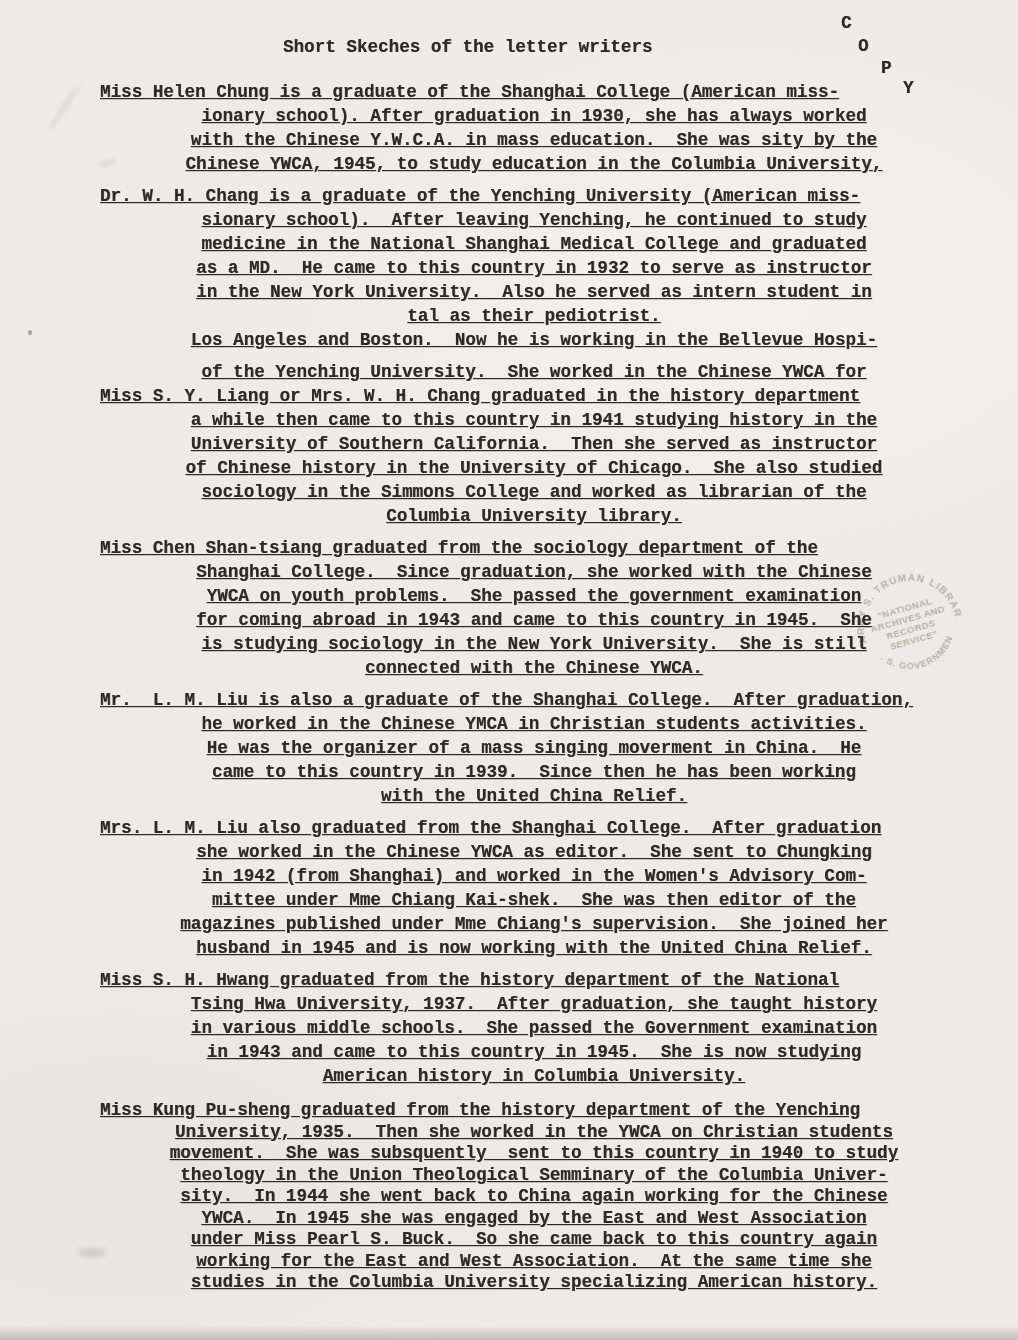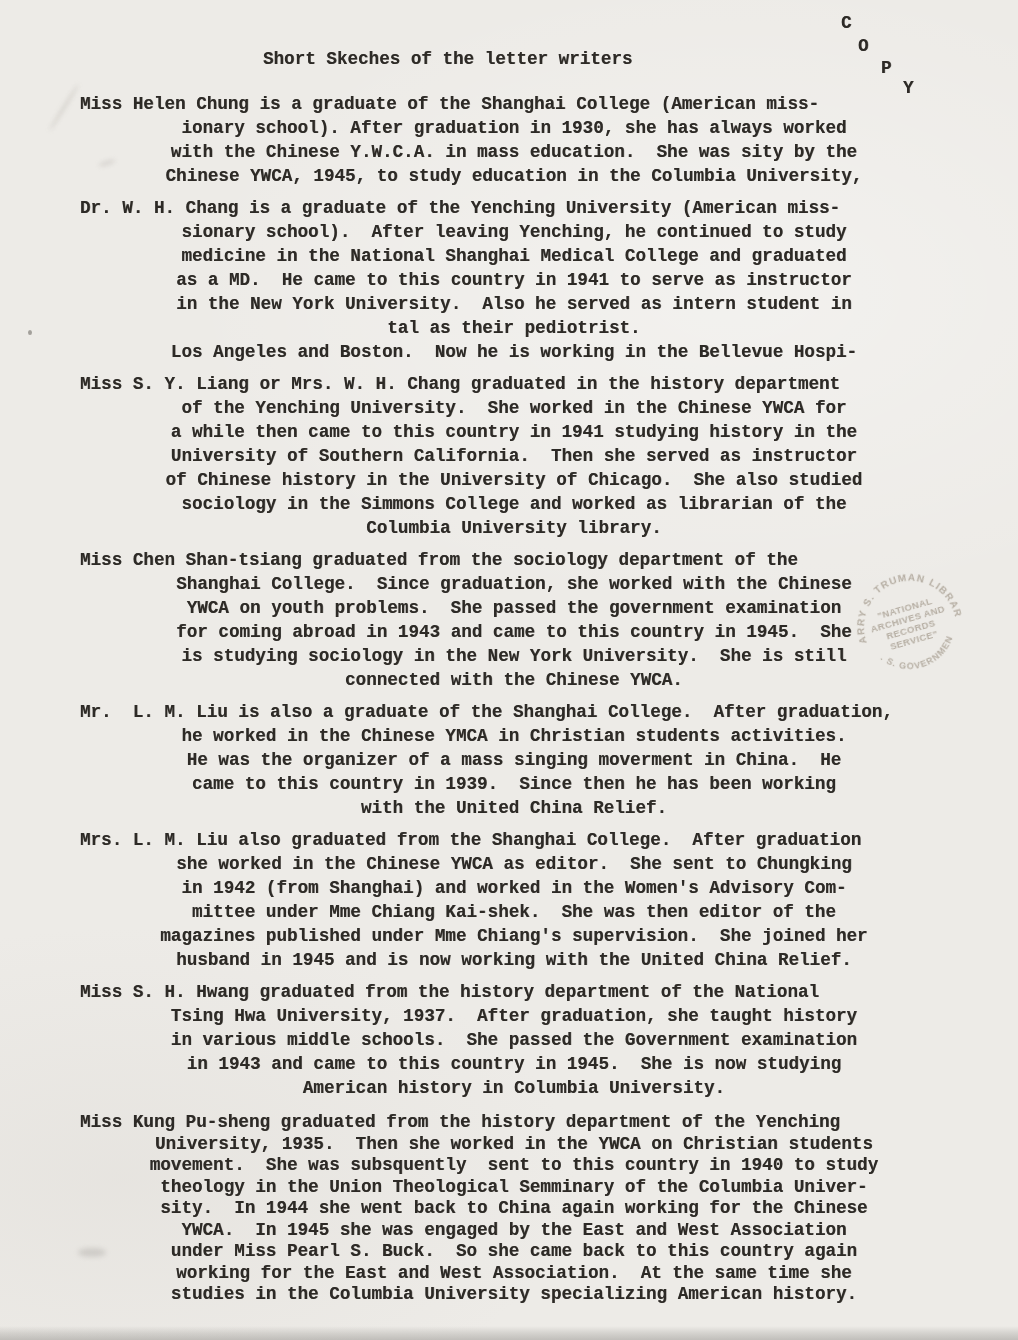--- a/index.html
+++ b/index.html
@@ -8,30 +8,30 @@
     width:1018px; height:1340px;
     overflow:hidden;
     background:
       radial-gradient(900px 520px at 72% 22%, rgba(255,255,255,.32), rgba(255,255,255,0) 62%),
       radial-gradient(760px 420px at 12% 88%, rgba(208,204,198,.22), rgba(208,204,198,0) 60%),
       #edebe7;
     font-family:"Liberation Mono","DejaVu Sans Mono",monospace;
     color:#2d2a26;
   }
   .content {
-    position:absolute; left:0; top:48px; z-index:2;
-    padding-left:80px;
+    position:absolute; left:0; top:36px; z-index:2;
+    padding-left:100px;
     font-size:17.6px; font-weight:700;
     text-shadow:0.4px 0.4px 0.5px rgba(45,42,38,.55);
   }
   .title {
     font-size:17.6px; font-weight:700; line-height:22px;
     margin:0 0 22px 183px;
   }
-  .para { margin-top:8px; line-height:24px; }
+  .para { margin-top:8px; line-height:24px;text-decoration:underline; }
   .title + .para { margin-top:0; }
   .para:last-child { margin-top:12px; line-height:21.5px; }
   .ln { white-space:pre; }
   .ln.c { padding-left:55px;text-align:center; }
   .copy {
     position:absolute; z-index:2;
     font:700 17.6px/24px "Liberation Mono","DejaVu Sans Mono",monospace;
     color:#2d2a26; text-shadow:0.4px 0.4px 0.5px rgba(45,42,38,.55);
   }
   .c0 { left:841px; top:11px; }
@@ -96,29 +96,29 @@
       <div class="ln">Miss Helen Chung is a graduate of the Shanghai College (American miss-</div>
       <div class="ln c">ionary school). After graduation in 1930, she has always worked</div>
       <div class="ln c">with the Chinese Y.W.C.A. in mass education.  She was sity by the</div>
       <div class="ln c">Chinese YWCA, 1945, to study education in the Columbia University,</div>
     </div>
 
     <div class="para">
       <div class="ln">Dr. W. H. Chang is a graduate of the Yenching University (American miss-</div>
       <div class="ln c">sionary school).  After leaving Yenching, he continued to study</div>
       <div class="ln c">medicine in the National Shanghai Medical College and graduated</div>
-      <div class="ln c">as a MD.  He came to this country in 1941 to serve as instructor</div>
+      <div class="ln c">as a MD.  He came to this country in 1932 to serve as instructor</div>
       <div class="ln c">in the New York University.  Also he served as intern student in</div>
       <div class="ln c">tal as their pediotrist.</div>
       <div class="ln c">Los Angeles and Boston.  Now he is working in the Bellevue Hospi-</div>
     </div>
 
     <div class="para">
+      <div class="ln c">of the Yenching University.  She worked in the Chinese YWCA for</div>
       <div class="ln">Miss S. Y. Liang or Mrs. W. H. Chang graduated in the history department</div>
-      <div class="ln c">of the Yenching University.  She worked in the Chinese YWCA for</div>
       <div class="ln c">a while then came to this country in 1941 studying history in the</div>
       <div class="ln c">University of Southern California.  Then she served as instructor</div>
       <div class="ln c">of Chinese history in the University of Chicago.  She also studied</div>
       <div class="ln c">sociology in the Simmons College and worked as librarian of the</div>
       <div class="ln c">Columbia University library.</div>
     </div>
 
     <div class="para">
       <div class="ln">Miss Chen Shan-tsiang graduated from the sociology department of the</div>
       <div class="ln c">Shanghai College.  Since graduation, she worked with the Chinese</div>

